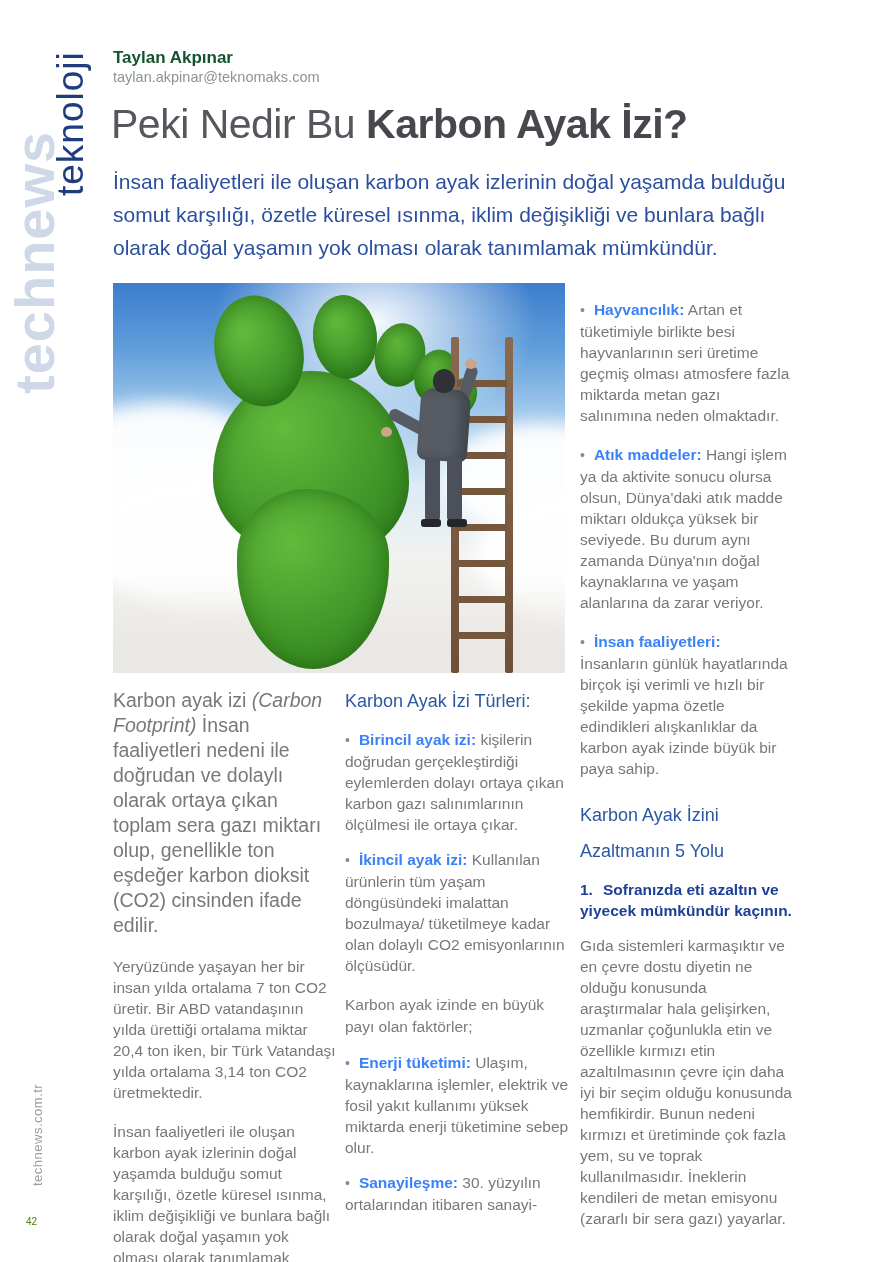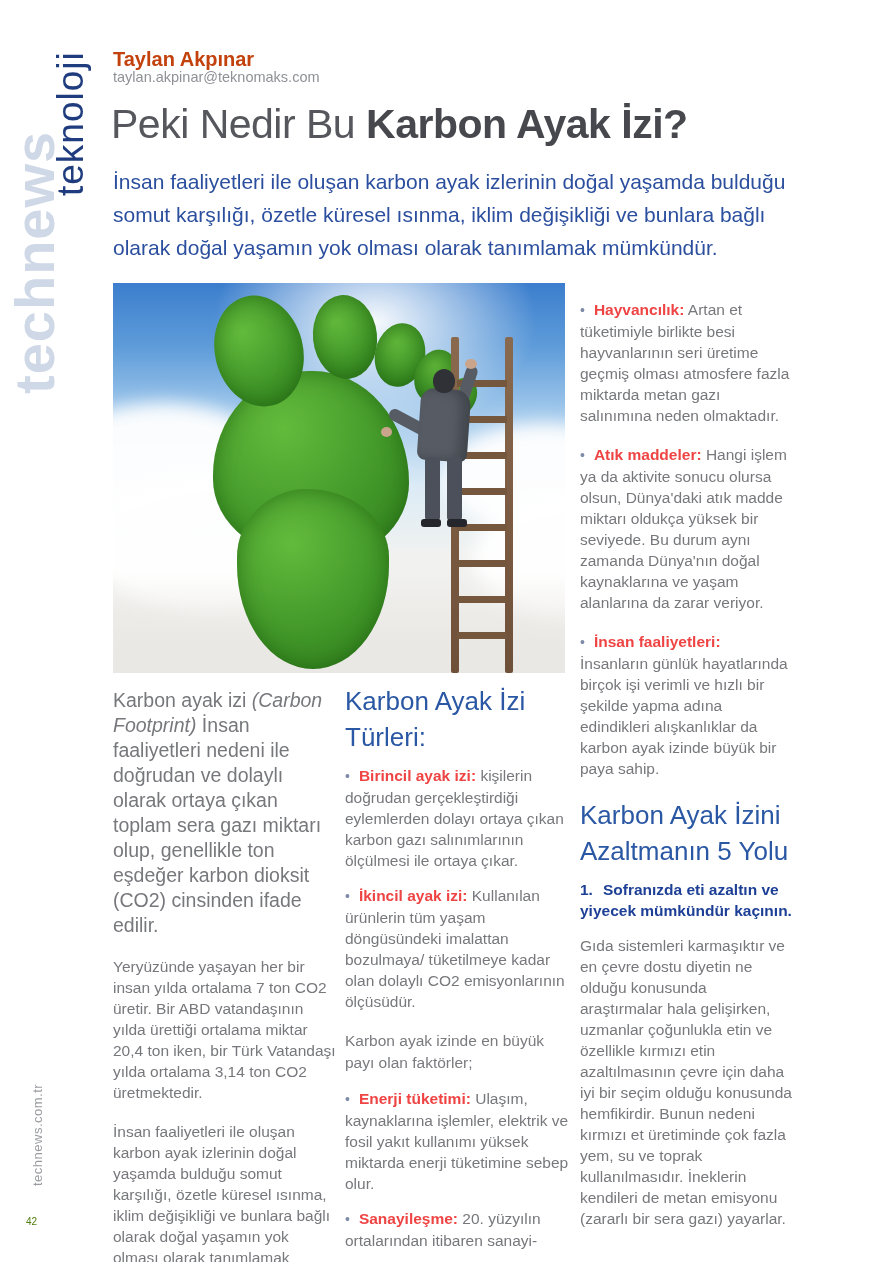--- a/index.html
+++ b/index.html
@@ -8,21 +8,21 @@
   .page { position:relative; width:892px; height:1262px; background:#fff; overflow:hidden; margin:0 auto; }
 
   
   .vert { position:absolute; white-space:nowrap; transform:rotate(-90deg); transform-origin:0 0; }
   .vert-section { left:50px; top:196px; font-size:37px; letter-spacing:1px; color:#1e3c7e; font-weight:400; }
   .vert-brand   { left:2px;  top:394px; font-size:56px; font-weight:700; letter-spacing:1px; color:#cfd8e6; }
   .vert-site    { left:30px; top:1186px; font-size:13px; color:#9a9ca1; letter-spacing:.5px; }
   .page-num { position:absolute; left:26px; top:1216px; font-size:10px; color:#4d7c0f; }
 
   
-  .author { position:absolute; left:113px; top:48px; font-size:20px; font-weight:700; color:#c2410c; }
+  .author { position:absolute; left:113px; top:48px; font-size:17px; font-weight:700; color:#14532d; }
   .email  { position:absolute; left:113px; top:69px; font-size:14.5px; color:#8f9196;text-align:right; }
   .title  { position:absolute; left:111px; top:101px; font-size:41px; color:#55575c; font-weight:300; letter-spacing:-.5px; }
   .title b{ color:#46484e; font-weight:700; }
   .intro  { position:absolute; left:113px; top:165px; width:676px; font-size:21px; line-height:33px; color:#2b4f9e; font-weight:500; }
 
   
   .photo { position:absolute; left:113px; top:283px; width:452px; height:390px; overflow:hidden;
     background:
       radial-gradient(ellipse 260px 190px at 58% 10%, rgba(255,255,255,.95), rgba(255,255,255,0) 62%),
       linear-gradient(180deg,#3c7ecd 0%, #5d9bd9 16%, #9cc5ea 32%, #dcebf6 52%, #f1f2f0 70%, #edecea 100%);
@@ -70,23 +70,23 @@
   .col-mid   { left:345px; top:683px; width:228px; }
   .col-right { left:580px; top:281px; width:212px; }
 
   .lead { font-size:19.5px; line-height:25px; color:#77787c; }
   .lead i { font-style:italic; }
   .small { font-size:15.5px; line-height:21px; }
   .col p { margin-bottom:14px; }
   .col p:last-child { margin-bottom:0; }
   .gap-lg { margin-top:18px; }
 
-  .blue-heading { font-size:26px; line-height:36px; color:#2b58a4; font-weight:400; margin-bottom:10px; }
+  .blue-heading { font-size:18px; line-height:36px; color:#2b58a4; font-weight:400; margin-bottom:10px; }
   .dot { color:#7d8aa8; margin-right:9px; font-size:14px; }
-  .lbl { color:#ef4444; font-weight:700; }
+  .lbl { color:#3b82f6; font-weight:700; }
   .italic-note { font-size:15.5px; line-height:22px; color:#7a7b7f; margin-bottom:16px; }
   .step-title { font-size:15.5px; line-height:21px; color:#1d3f96; font-weight:700; margin-bottom:0; }
   .step-num { margin-right:10px; }
   .step-body { margin-top:0; }
 </style>
 </head>
 <body>
 
 <div class="page">
 
@@ -137,25 +137,25 @@
     <p class="small gap-lg">Yeryüzünde yaşayan her bir insan yılda ortalama 7 ton CO2 üretir. Bir ABD vatandaşının yılda ürettiği ortalama miktar 20,4 ton iken, bir Türk Vatandaşı yılda ortalama 3,14 ton CO2 üretmektedir.</p>
     <p class="small gap-lg">İnsan faaliyetleri ile oluşan karbon ayak izlerinin doğal yaşamda bulduğu somut karşılığı, özetle küresel ısınma, iklim değişikliği ve bunlara bağlı olarak doğal yaşamın yok olması olarak tanımlamak mümkündür.</p>
   </div>
 
   <div class="col col-mid">
     <h2 class="blue-heading">Karbon Ayak İzi Türleri:</h2>
     <p class="small"><span class="dot">•</span><span class="lbl">Birincil ayak izi:</span> <span>kişilerin doğrudan gerçekleştirdiği eylemlerden dolayı ortaya çıkan karbon gazı salınımlarının ölçülmesi ile ortaya çıkar.</span></p>
     <p class="small"><span class="dot">•</span><span class="lbl">İkincil ayak izi:</span> <span>Kullanılan ürünlerin tüm yaşam döngüsündeki imalattan bozulmaya/ tüketilmeye kadar olan dolaylı CO2 emisyonlarının ölçüsüdür.</span></p>
     <p class="italic-note gap-lg">Karbon ayak izinde en büyük payı olan faktörler;</p>
     <p class="small"><span class="dot">•</span><span class="lbl">Enerji tüketimi:</span> <span>Ulaşım, kaynaklarına işlemler, elektrik ve fosil yakıt kullanımı yüksek miktarda enerji tüketimine sebep olur.</span></p>
-    <p class="small"><span class="dot">•</span><span class="lbl">Sanayileşme:</span> <span>20. yüzyılın ortalarından itibaren sanayi-</span></p>
+    <p class="small"><span class="dot">•</span><span class="lbl">Sanayileşme:</span> <span>30. yüzyılın ortalarından itibaren sanayi-</span></p>
   </div>
 
   <div class="col col-right">
     <p class="small gap-lg"><span class="dot">•</span><span class="lbl">Hayvancılık:</span> <span>Artan et tüketimiyle birlikte besi hayvanlarının seri üretime geçmiş olması atmosfere fazla miktarda metan gazı salınımına neden olmaktadır.</span></p>
     <p class="small gap-lg"><span class="dot">•</span><span class="lbl">Atık maddeler:</span> <span>Hangi işlem ya da aktivite sonucu olursa olsun, Dünya'daki atık madde miktarı oldukça yüksek bir seviyede. Bu durum aynı zamanda Dünya'nın doğal kaynaklarına ve yaşam alanlarına da zarar veriyor.</span></p>
-    <p class="small gap-lg"><span class="dot">•</span><span class="lbl">İnsan faaliyetleri:</span> <span>İnsanların günlük hayatlarında birçok işi verimli ve hızlı bir şekilde yapma adına edindikleri alışkanlıklar da karbon ayak izinde büyük bir paya sahip.</span></p>
+    <p class="small gap-lg"><span class="dot">•</span><span class="lbl">İnsan faaliyetleri:</span> <span>İnsanların günlük hayatlarında birçok işi verimli ve hızlı bir şekilde yapma özetle edindikleri alışkanlıklar da karbon ayak izinde büyük bir paya sahip.</span></p>
     <h2 class="blue-heading gap-lg">Karbon Ayak İzini Azaltmanın 5 Yolu</h2>
     <p class="step-title"><span class="step-num">1.</span><span>Sofranızda eti azaltın ve yiyecek mümkündür kaçının.</span></p>
     <p class="small step-body">Gıda sistemleri karmaşıktır ve en çevre dostu diyetin ne olduğu konusunda araştırmalar hala gelişirken, uzmanlar çoğunlukla etin ve özellikle kırmızı etin azaltılmasının çevre için daha iyi bir seçim olduğu konusunda hemfikirdir. Bunun nedeni kırmızı et üretiminde çok fazla yem, su ve toprak kullanılmasıdır. İneklerin kendileri de metan emisyonu (zararlı bir sera gazı) yayarlar.</p>
   </div>
 
 </div>
 
 </body></html>

